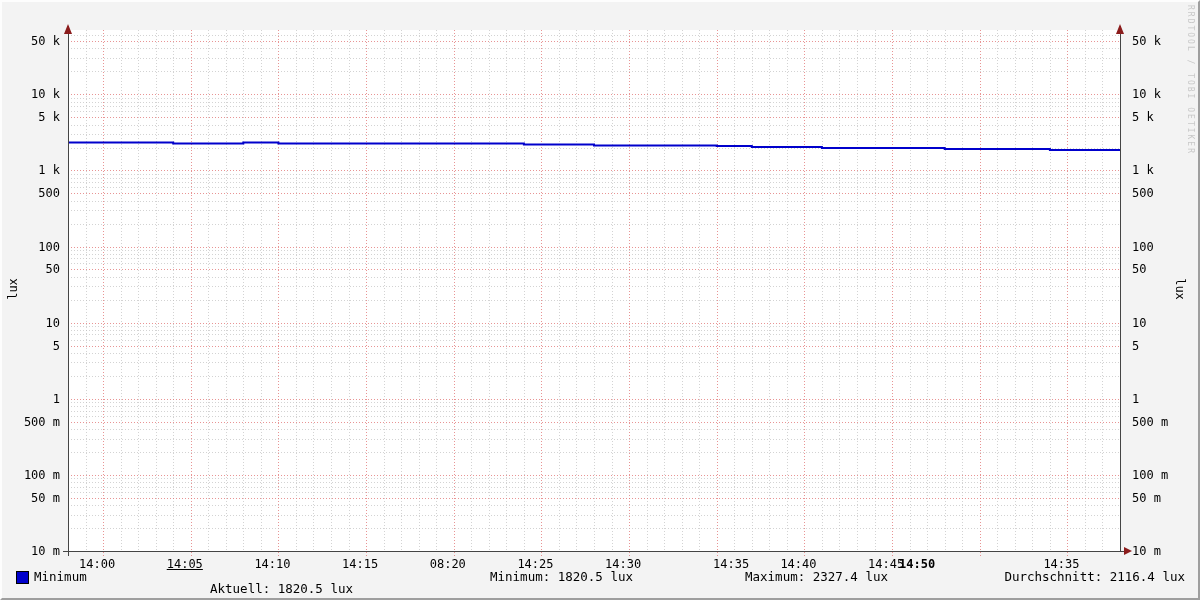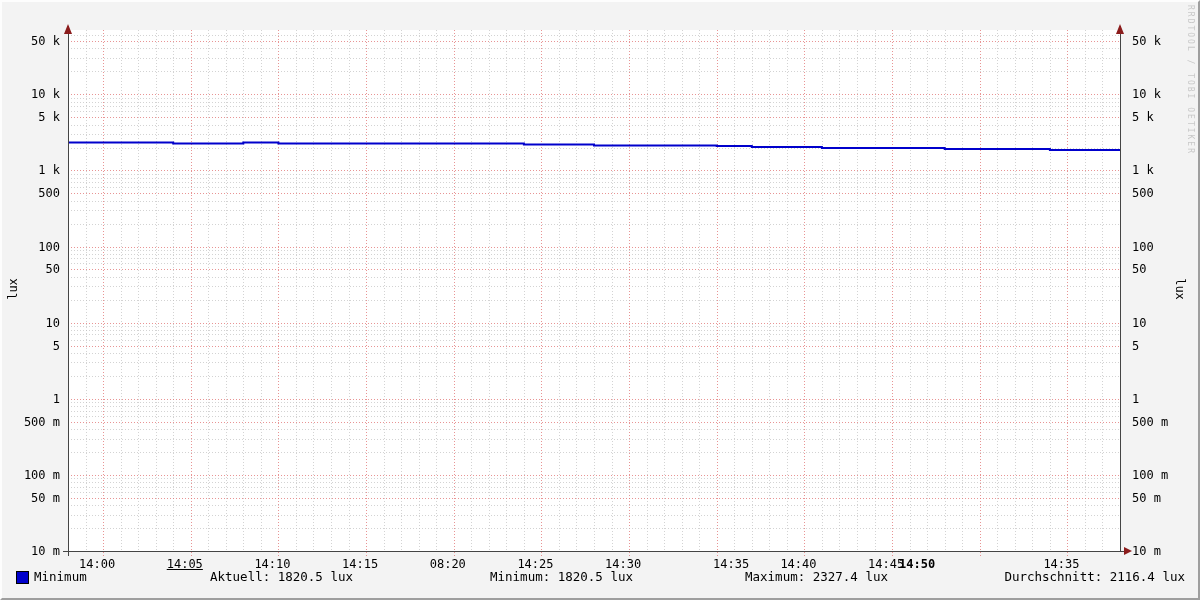--- a/index.html
+++ b/index.html
@@ -33,21 +33,21 @@
     writing-mode:vertical-rl;
     font-size:8px;letter-spacing:2px;color:#c8c8c8;white-space:pre;
   }
   .legend-row{position:absolute;left:0;top:0;width:100%;height:0;}
   .legend-swatch{
     position:absolute;left:14px;top:569px;width:11px;height:11px;
     background:#0000cc;border:1px solid #000;
   }
   .legend-label{position:absolute;left:32px;top:567px;font-size:12.5px;line-height:15px;}
   .stat{position:absolute;top:567px;font-size:12.5px;line-height:15px;white-space:pre;}
-  .stat.aktuell{left:208px;}
+  .stat.aktuell{left:208px;margin-top:12px;}
   .stat.minimum{left:488px;}
   .stat.maximum{left:743px;}
   .stat.durchschnitt{right:13px;text-align:right;}
   .footer{
     position:absolute;top:584px;left:0;width:100%;
     text-align:center;font-size:9px;color:#999;letter-spacing:.5px;
   }
 </style>
 </head>
 <body>

